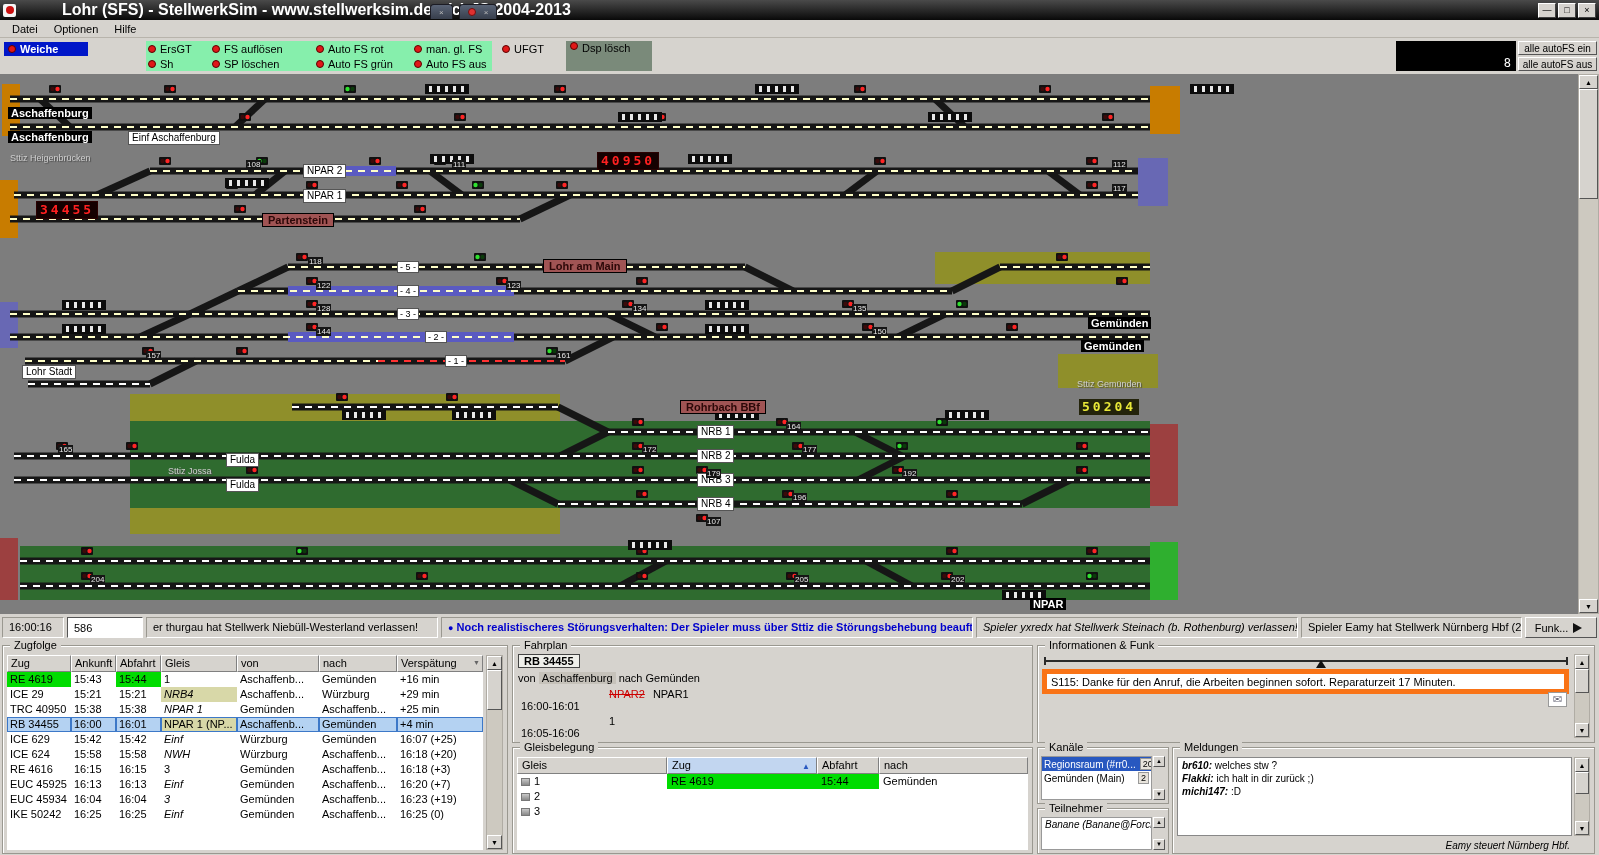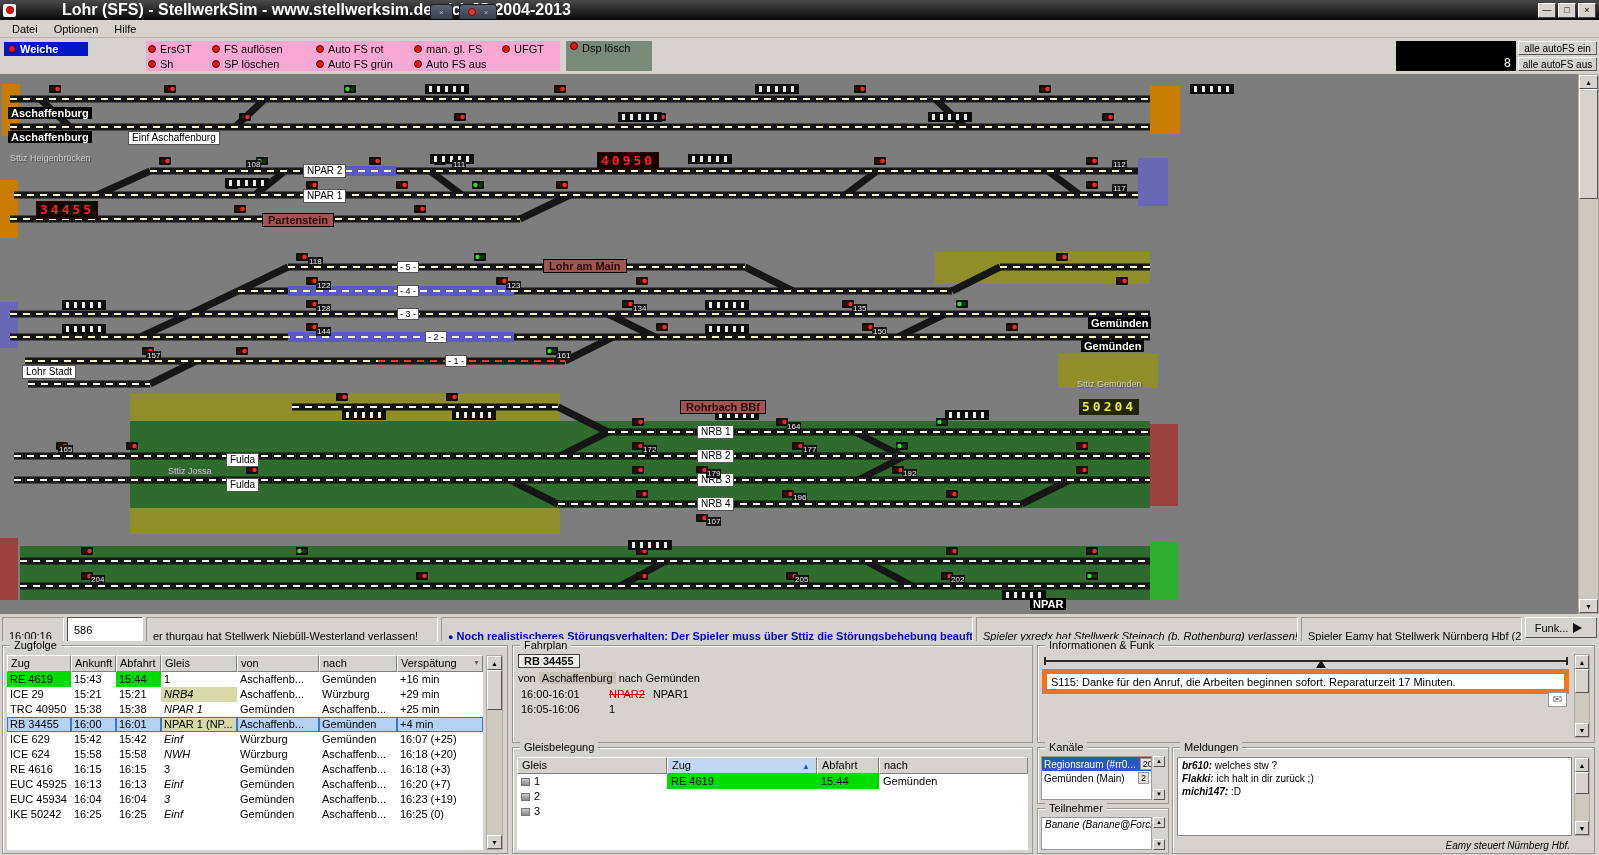--- a/index.html
+++ b/index.html
@@ -17,21 +17,21 @@
 .red-dot{width:8px;height:8px;border-radius:50%;background:#e03030;border:1px solid #701010;}
 .win-controls{margin-left:auto;display:flex;gap:2px;}
 .win-btn{width:18px;height:15px;background:#d6d3ce;border:1px solid;border-color:#fff #404040 #404040 #fff;color:#000;font-size:9px;display:flex;align-items:center;justify-content:center;line-height:9px;}
 
 .menubar{position:absolute;left:0;top:20px;width:100%;height:18px;background:#d6d3ce;display:flex;align-items:center;padding:0 4px;border-bottom:1px solid #b8b4ac;}
 .menu-item{padding:1px 8px;}
 .toolbar{position:absolute;left:0;top:38px;width:100%;height:36px;background:#d6d3ce;}
 .tb-btn{position:absolute;display:flex;align-items:center;gap:4px;font-size:11px;padding:0 4px;height:14px;}
 .dot{width:8px;height:8px;border-radius:50%;background:#e01818;border:1px solid #5a0000;flex:none;}
 .weiche{left:4px;top:4px;width:84px;background:#0016c8;color:#fff;font-weight:bold;}
-.green-panel{position:absolute;left:146px;top:3px;width:414px;height:30px;background:#f9a8d4;}
+.green-panel{position:absolute;left:146px;top:3px;width:346px;height:30px;background:#86efac;}
 .gbtn{position:absolute;display:flex;align-items:center;gap:4px;height:13px;color:#000;white-space:nowrap;}
 .dsp{left:566px;top:3px;width:86px;height:30px;background:#7a8a7a;align-items:flex-start;padding-top:1px;}
 .counter{position:absolute;left:1396px;top:3px;width:120px;height:30px;background:#000;color:#fff;display:flex;align-items:flex-end;justify-content:flex-end;padding:1px 5px;font-size:12px;font-family:"DejaVu Sans Mono",monospace;}
 .autofs{position:absolute;left:1518px;width:79px;height:14px;background:#d6d3ce;border:1px solid;border-color:#fff #555 #555 #fff;font-size:10px;display:flex;align-items:center;justify-content:center;white-space:nowrap;}
 
 .diagram{position:absolute;left:0;top:74px;width:1578px;height:540px;background:#7d7d7d;overflow:hidden;}
 .diagram svg{position:absolute;left:0;top:0;}
 .dlabels{position:absolute;left:0;top:0;width:100%;height:100%;pointer-events:none;}
 .dl{position:absolute;white-space:nowrap;line-height:12px;}
 .dl.blk{background:#000;color:#fff;font-weight:bold;padding:0 3px;font-size:11px;}
@@ -44,21 +44,21 @@
 .dl.d7y{font-family:"DejaVu Sans Mono",monospace;background:#23230a;color:#e8e838;font-weight:bold;font-size:13px;line-height:14px;letter-spacing:3px;padding:1px 3px;}
 
 .vsb{display:flex;flex-direction:column;background:#cdc9c0;border:1px solid #b0aca4;}
 .vsb .ar{height:14px;background:#d6d3ce;border:1px solid;border-color:#fff #555 #555 #fff;font-size:7px;display:flex;align-items:center;justify-content:center;flex:none;}
 .vsb .th{height:60px;background:#d6d3ce;border:1px solid;border-color:#fff #555 #555 #fff;flex:none;}
 .vsb .sp{flex:1;}
 .dscroll{position:absolute;left:1578px;top:74px;width:21px;height:540px;}
 .dscroll .th{height:110px;}
 
 .statusbar{position:absolute;left:0;top:614px;width:100%;height:27px;background:#d6d3ce;display:flex;gap:3px;padding:3px 2px 2px 2px;}
-.seg{border:1px solid;border-color:#9a9890 #fff #fff #9a9890;padding:12px 6px;white-space:nowrap;overflow:hidden;height:21px;flex:none;}
+.seg{border:1px solid;border-color:#9a9890 #fff #fff #9a9890;padding:3px 6px;white-space:nowrap;overflow:hidden;height:21px;flex:none;}
 .seg.time{width:62px;}
 .seg.inp{width:76px;background:#fff;border-color:#555 #fff #fff #555;font-size:11px;}
 .seg.m1{width:292px;}
 .seg.m2{width:532px;color:#0000cc;font-weight:bold;}
 .seg.m3{width:322px;font-style:italic;}
 .seg.m4{flex:1;}
 .bdot{color:#0000cc;font-size:9px;}
 .funk{width:72px;background:#d6d3ce;border:1px solid;border-color:#fff #555 #555 #fff;display:flex;align-items:center;gap:5px;justify-content:center;height:21px;flex:none;}
 .spk{width:0;height:0;border:5px solid transparent;border-left:9px solid #111;}
 
@@ -80,21 +80,21 @@
 .zrow.sel .zc{background:#b4d2f2;box-shadow:inset 0 0 0 1px #3c78c8;}
 .zrow.sel .zc.bg-kh{background:#d8d8a8;}
 .zscroll{position:absolute;right:4px;top:9px;width:17px;bottom:3px;}
 .zscroll .th{height:40px;}
 
 #fahrplan{left:512px;top:4px;width:521px;height:98px;}
 .fp-train{display:inline-block;font-weight:bold;background:#efefea;border:1px solid #444;padding:0 5px;margin:8px 0 2px 5px;}
 .fp-route{margin:2px 0 4px 5px;}
 .chip{background:#c6c2ba;padding:0 3px;}
 .fp-entry{display:flex;margin:3px 0 0 8px;}
-.fp-time{width:88px;}
+.fp-time{width:88px;margin-top:12px;}
 .fp-old{color:#cc0000;text-decoration:line-through;margin-right:8px;}
 
 #gleisbelegung{left:512px;top:106px;width:521px;height:107px;}
 .gtable{position:absolute;left:4px;top:9px;right:4px;bottom:3px;background:#fff;overflow:hidden;}
 .ghead{display:flex;height:17px;}
 .gh{background:#d6d3ce;border:1px solid;border-color:#fff #808080 #808080 #fff;padding:1px 4px;white-space:nowrap;position:relative;flex:none;}
 .gh.zug-col{background:#c2d6f0;}
 .gh .sorticon{color:#2858c0;font-size:8px;top:4px;right:6px;}
 .gw-gleis{width:150px;}.gw-zug{width:150px;}.gw-ab{width:62px;}.gw-nach{flex:1;}
 .grow{display:flex;height:15px;}

